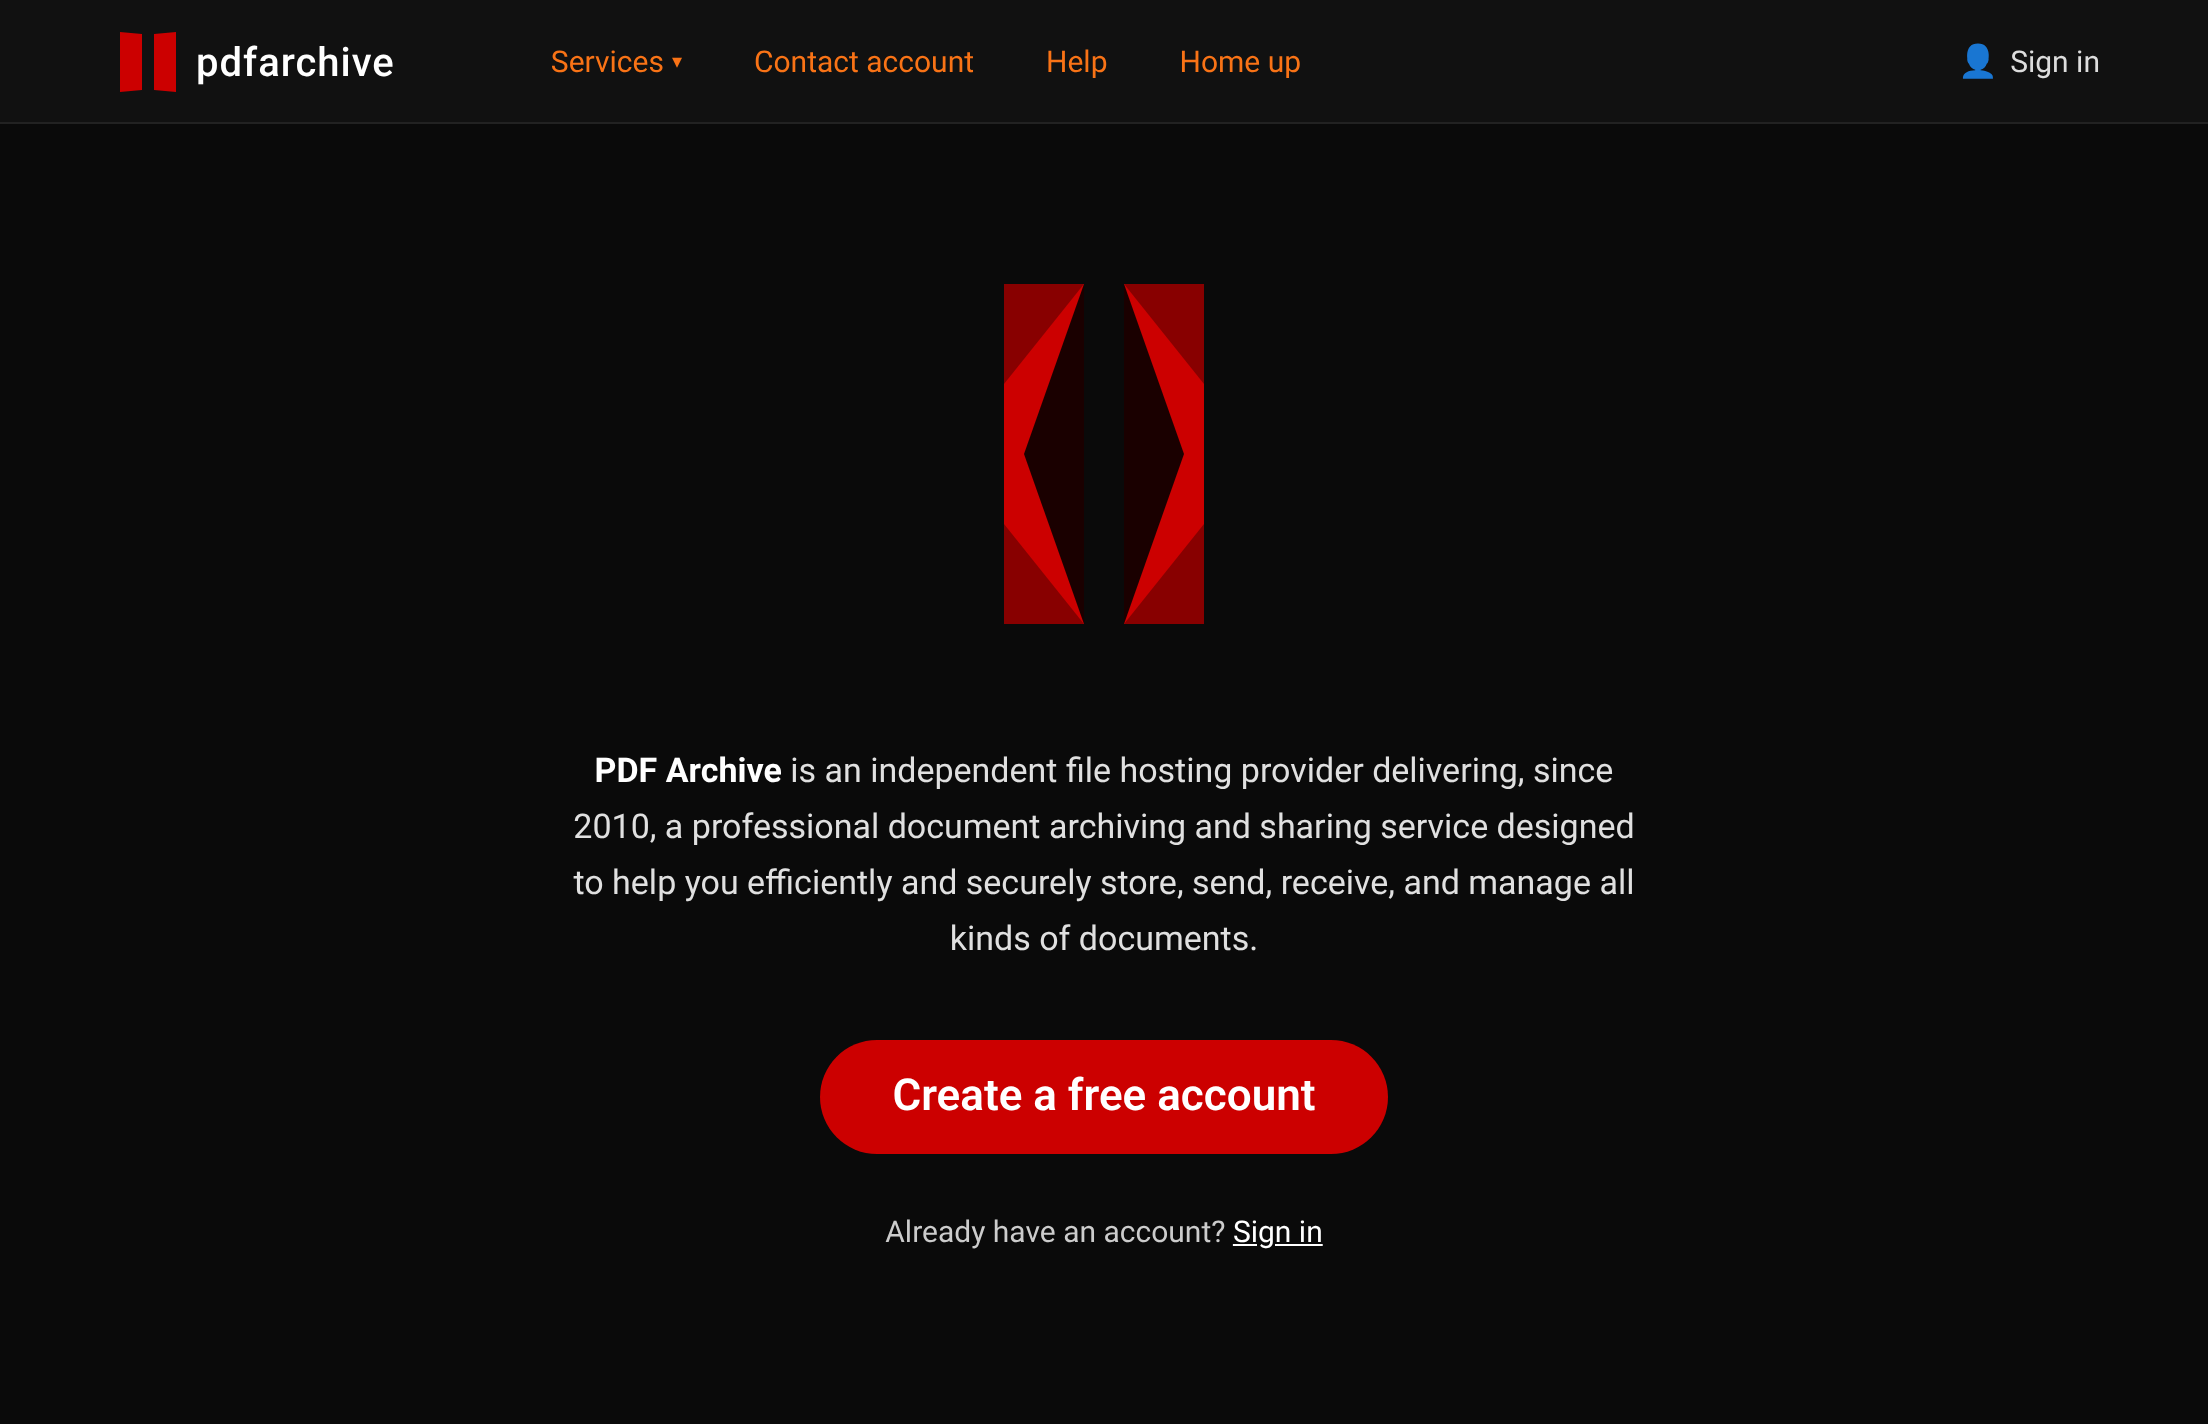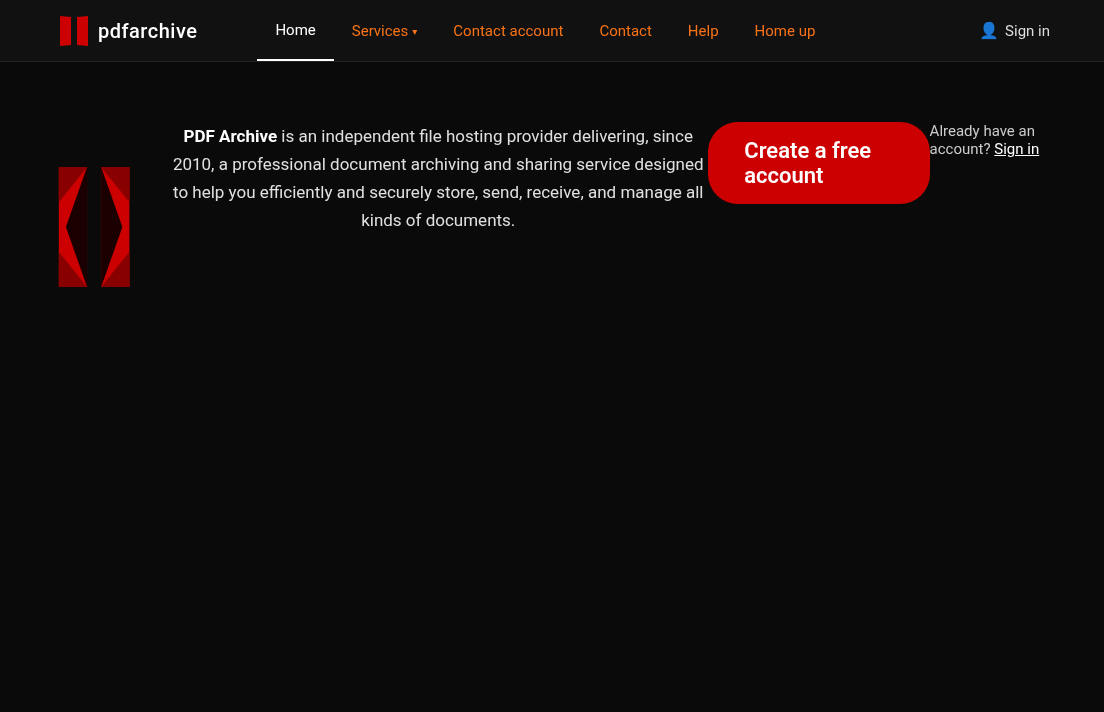--- a/index.html
+++ b/index.html
@@ -89,22 +89,22 @@
       color: #dddddd;
       text-decoration: none;
       font-size: 15px;
       padding: 8px 14px;
       cursor: pointer;
     }
 
     
     .main-content {
       display: flex;
-      flex-direction: row;
-      align-items: flex-start;
+      flex-direction: column;
+      align-items: center;
       padding: 60px 20px 40px;
     }
 
     
     .big-logo {
       width: 210px;
       height: 210px;
       margin-bottom: 40px;
     }
 
@@ -162,32 +162,26 @@
 
         <polygon points="0,0 11,1 11,29 0,30" fill="#cc0000"></polygon>
 
         <polygon points="17,1 28,0 28,30 17,29" fill="#cc0000"></polygon>
       </svg>
     </div>
     <span class="logo-text">pdfarchive</span>
   </a>
 
   <div class="nav-links">
-    <a class="nav-link active" href="#">
-      <span>Home</span>
-    </a>
     <a class="nav-link" href="#">
       <span>Services</span>
       <span class="chevron">▾</span>
     </a>
     <a class="nav-link" href="#">
       <span>Contact account</span>
-    </a>
-    <a class="nav-link" href="#">
-      <span>Contact</span>
     </a>
     <a class="nav-link" href="#">
       <span>Help</span>
     </a>
     <a class="nav-link" href="#">
       <span>Home up</span>
     </a>
   </div>
 
   <div class="nav-right">

